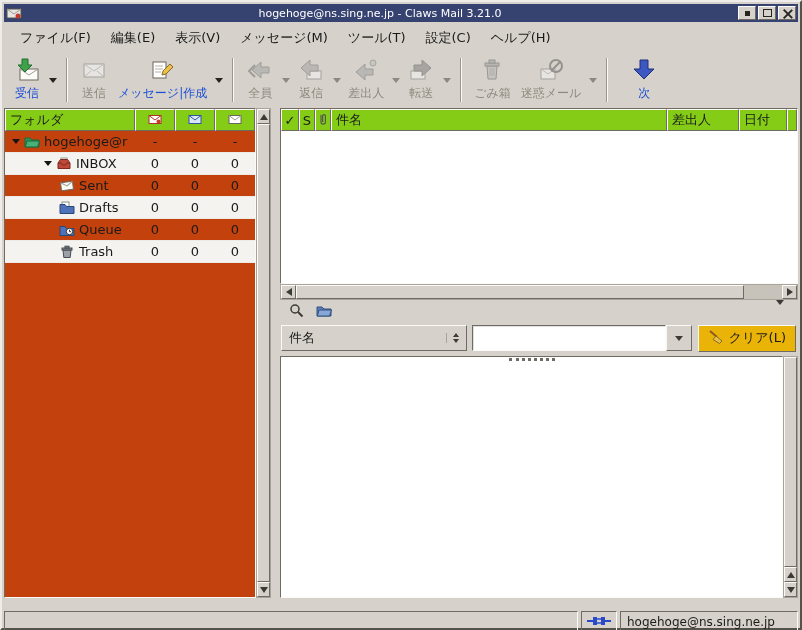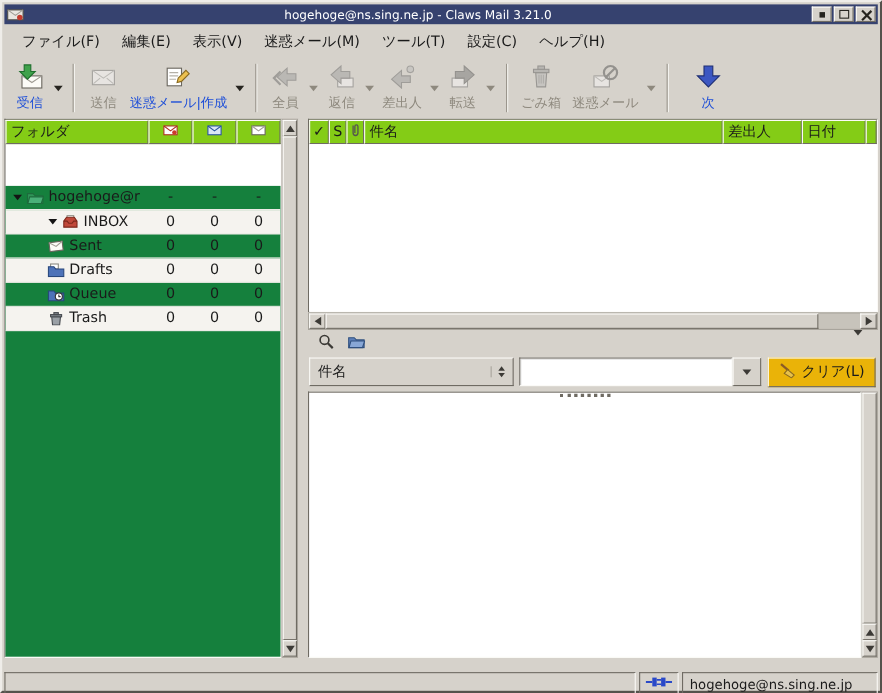--- a/index.html
+++ b/index.html
@@ -55,25 +55,25 @@
 
   .folder-pane { width:252px; flex:0 0 auto; display:flex; flex-direction:column;
     background:#ffffff; border:1px solid; border-color:#6f6b63 #fbfaf7 #fbfaf7 #6f6b63; }
   .pane-header { display:flex; height:22px; flex:0 0 auto; }
   .hcell { background:#84cc16; border:1px solid; border-color:#fbfaf7 #6f6b63 #6f6b63 #fbfaf7;
     display:flex; align-items:center; padding:0 4px; overflow:hidden; white-space:nowrap; }
   .hcell.center { justify-content:center; padding:0; }
   .hcell.grow { flex:1; min-width:0; }
   .fcolw { width:40px; flex:0 0 auto; }
 
-  .folder-rows { flex:1; background:#15803d; overflow:hidden;margin-top:38px; }
+  .folder-rows { flex:1; background:#c2410c; overflow:hidden; }
   .frow { height:22px; display:flex; align-items:center; border-bottom:1px solid #edebe7; }
   .frow:nth-child(even) { background:#f5f3ef; }
   .fname { flex:1; min-width:0; display:flex; align-items:center; gap:4px; overflow:hidden; white-space:nowrap; }
-  .fname.d0 { padding-left:7px; } .fname.d1 { padding-left:39px; } .fname.d2 { padding-left:38px; }
+  .fname.d0 { padding-left:7px; } .fname.d1 { padding-left:39px; } .fname.d2 { padding-left:54px; }
   .fcount { width:40px; flex:0 0 auto; text-align:center; }
   .expander { width:0; height:0; border-left:4px solid transparent;
     border-right:4px solid transparent; border-top:5px solid #141414; flex:0 0 auto; }
   .ficon { display:flex; flex:0 0 auto; }
 
   
   .vsb { width:15px; flex:0 0 auto; display:flex; flex-direction:column;
     background:#c7c3bb; border:1px solid #a8a49c; }
   .sbtn { height:15px; width:100%; background:#d6d2cb; display:flex; align-items:center;
     justify-content:center; border:1px solid; border-color:#fbfaf7 #6f6b63 #6f6b63 #fbfaf7; flex:0 0 auto; }
@@ -84,21 +84,21 @@
   .tri-rt-s { width:0;height:0;border-top:4px solid transparent;border-bottom:4px solid transparent;border-left:6px solid #3c3a36; }
 
   .splitter { width:9px; flex:0 0 auto; background:#d6d2cb; }
 
   
   .right-pane { flex:1; min-width:0; display:flex; flex-direction:column; }
   .msg-area { flex:0 0 auto; display:flex; flex-direction:column;
     border:1px solid; border-color:#6f6b63 #fbfaf7 #fbfaf7 #6f6b63; background:#fff; }
   .msg-header { display:flex; height:22px; flex:0 0 auto; }
   .w18{width:18px;flex:0 0 auto;} .w16{width:16px;flex:0 0 auto;}
-  .w72{width:72px;flex:0 0 auto;} .w62{width:58px;flex:0 0 auto;} .w8{width:8px;flex:0 0 auto;}
+  .w72{width:72px;flex:0 0 auto;} .w62{width:48px;flex:0 0 auto;} .w8{width:8px;flex:0 0 auto;}
   .msg-list { height:152px; background:#ffffff; }
 
   .hsb { height:16px; flex:0 0 auto; display:flex; background:#c7c3bb; border:1px solid #a8a49c; }
   .hsb .sbtn { width:15px; height:100%; }
   .sthumb-h { flex:1; background:#d6d2cb; border:1px solid; border-color:#fbfaf7 #6f6b63 #6f6b63 #fbfaf7; }
   .htrough { width:38px; flex:0 0 auto; }
 
   .qs-bar { height:24px; flex:0 0 auto; display:flex; align-items:center; gap:4px; padding:1px 4px; }
   .qs-iconbtn { width:24px; height:20px; display:flex; align-items:center; justify-content:center; }
   .qs-collapse { margin-left:auto; margin-right:10px; color:#3c3a36; }
@@ -159,21 +159,21 @@
       <span class="winbtn">
           <span class="g-close"></span>
         </span>
     </span>
   </div>
 
   <div class="menubar">
     <span class="menu-item">ファイル(F)</span>
     <span class="menu-item">編集(E)</span>
     <span class="menu-item">表示(V)</span>
-    <span class="menu-item">迷惑メール(M)</span>
+    <span class="menu-item">メッセージ(M)</span>
     <span class="menu-item">ツール(T)</span>
     <span class="menu-item">設定(C)</span>
     <span class="menu-item">ヘルプ(H)</span>
   </div>
 
   <div class="toolbar">
 
     <div class="tgroup">
       <div class="tbtn">
         <div class="ticon">
@@ -209,21 +209,21 @@
       <div class="tbtn">
         <div class="ticon">
           <svg width="26" height="24" viewBox="0 0 26 24">
             <rect x="3" y="4" width="13" height="16" fill="#ffffff" stroke="#6b675f"></rect>
             <line x1="5" y1="8" x2="13" y2="8" stroke="#b5b1a8"></line>
             <line x1="5" y1="11" x2="13" y2="11" stroke="#b5b1a8"></line>
             <line x1="5" y1="14" x2="11" y2="14" stroke="#b5b1a8"></line>
             <path d="M13 13 l7 -7 3 3 -7 7 -4 1 z" fill="#ecc04f" stroke="#8a6a20"></path>
           </svg>
         </div>
-        <div class="tlabel">迷惑メール|作成</div>
+        <div class="tlabel">メッセージ|作成</div>
       </div>
       <div class="tdrop">
           <span class="tri-dn"></span>
         </div>
     </div>
 
     <div class="tsep"></div>
 
     <div class="tgroup">
       <div class="tbtn disabled">

